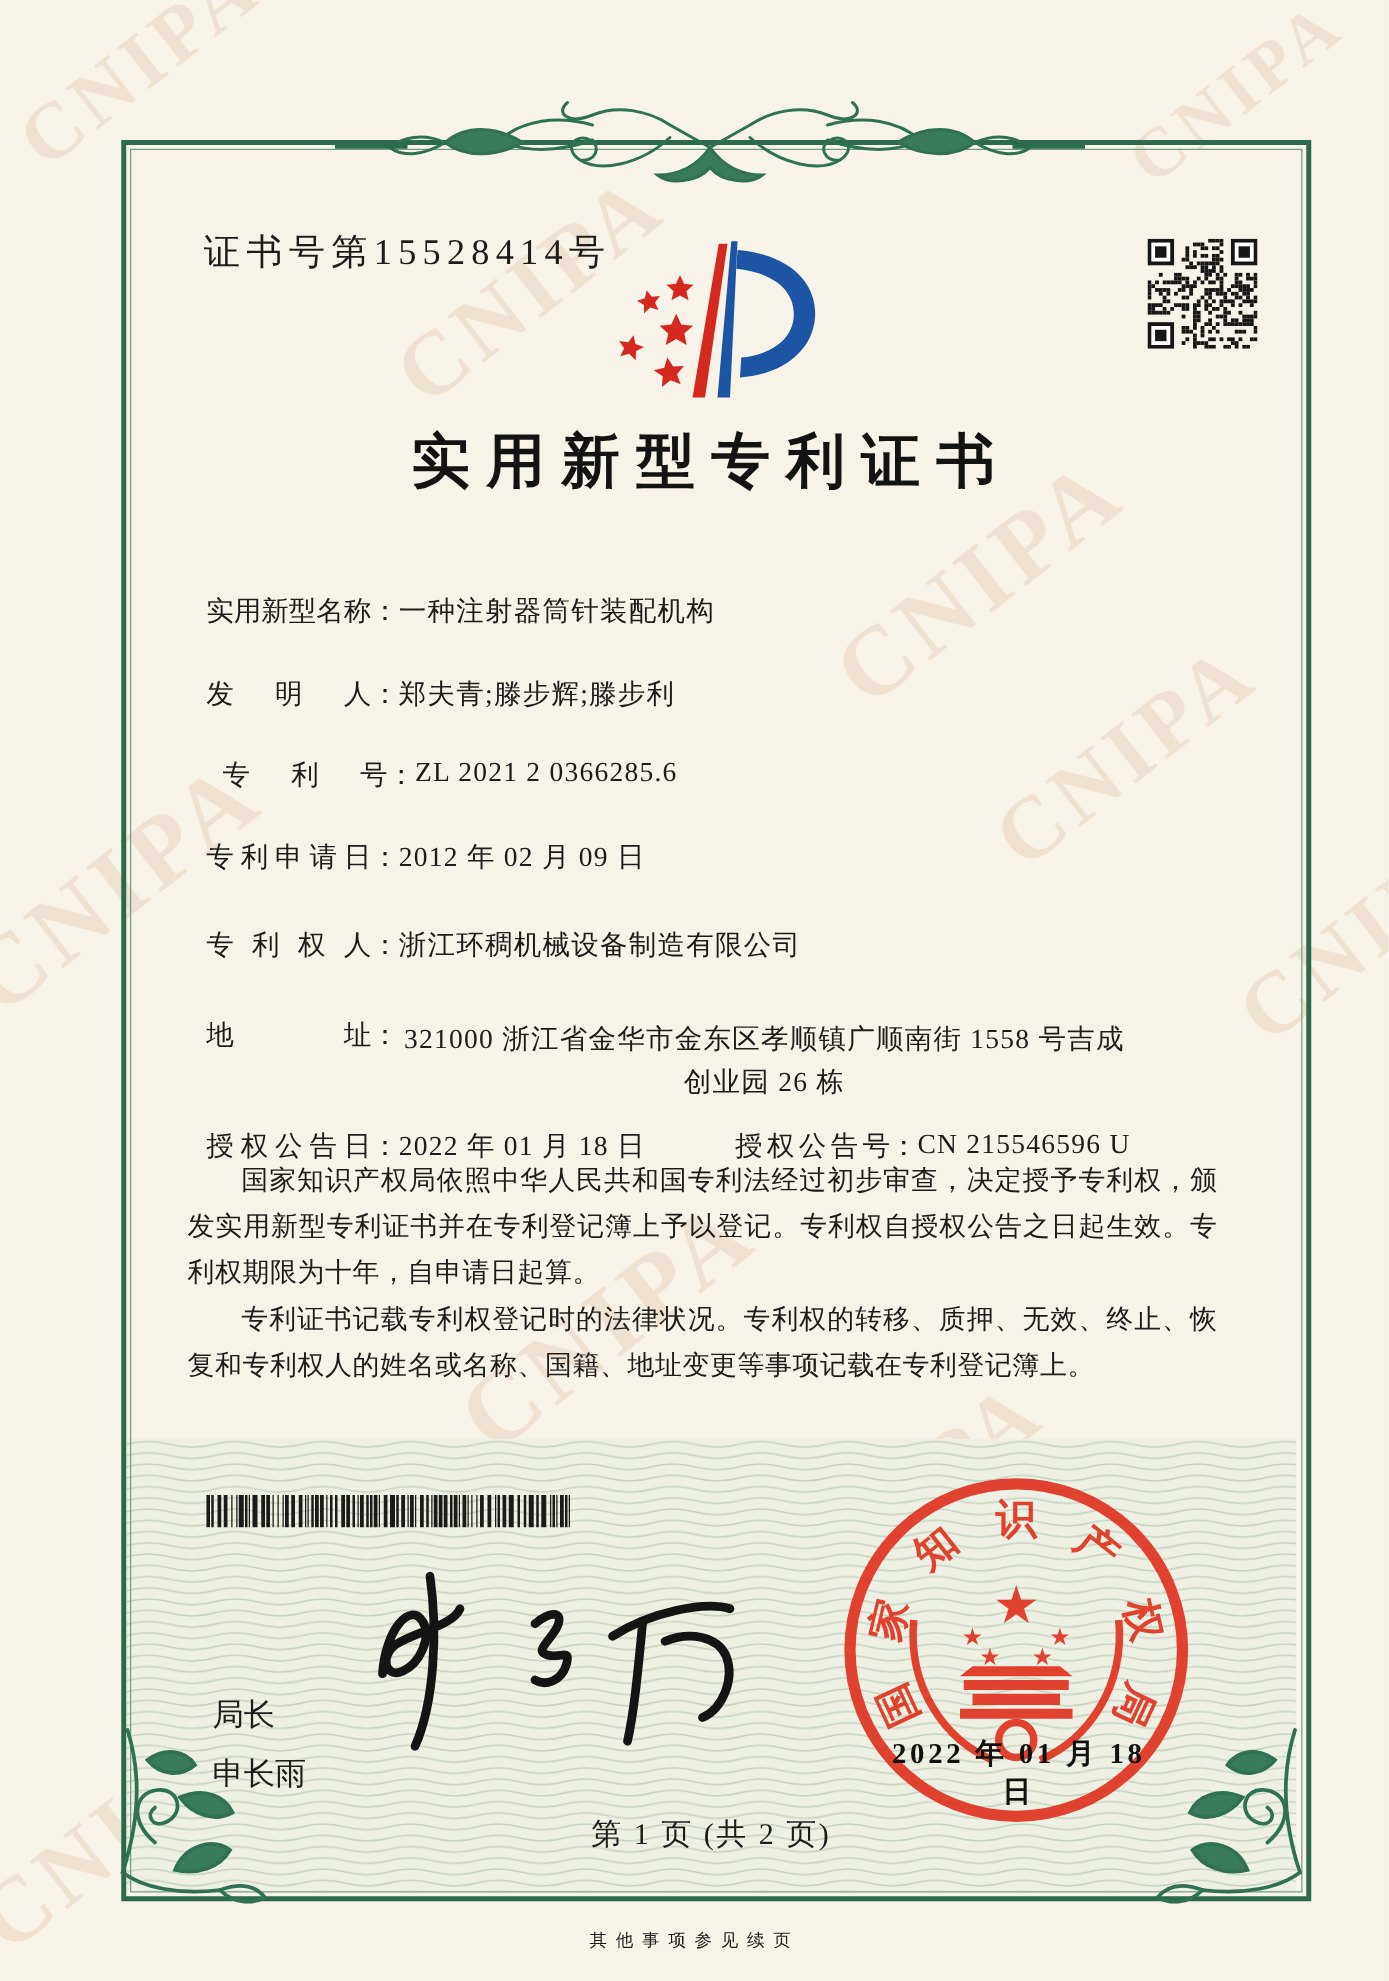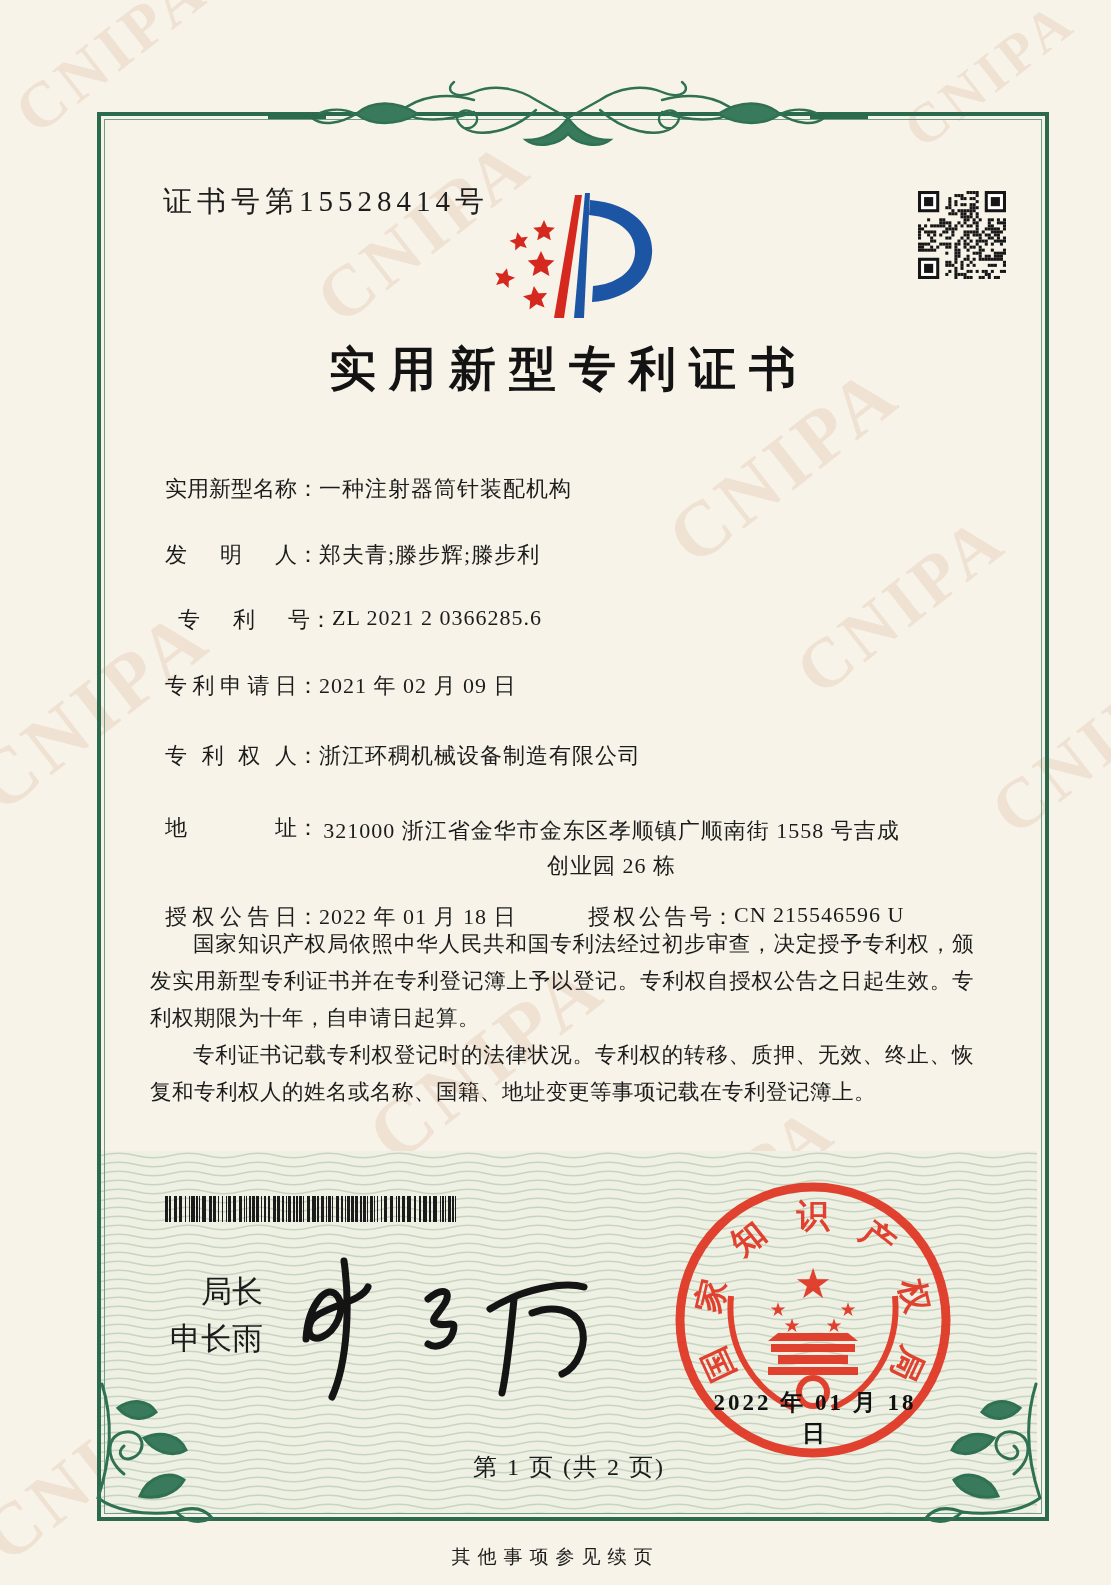--- a/index.html
+++ b/index.html
@@ -35,34 +35,34 @@
   .val{display:inline-block;vertical-align:top;letter-spacing:1px;}
   .val-wrap{white-space:normal;width:585px;line-height:35px;text-align:center;}
   .g2{position:absolute;left:423px;top:0;white-space:nowrap;}
   .lbl2{display:inline-block;width:124px;text-align:justify;text-align-last:justify;vertical-align:top;}
   .body-text{
     position:absolute;left:150px;top:926px;width:824px;
     font-size:21.5px;line-height:37px;text-align:justify;letter-spacing:0.5px;
   }
   .body-text p{margin:0;text-indent:2em;}
   .barcode{position:absolute;left:165px;top:1196px;z-index:5;}
-  .signer{position:absolute;left:170px;top:1268px;font-size:31px;line-height:47px;z-index:5;text-align:right;}
+  .signer{position:absolute;left:170px;top:1349px;font-size:25px;line-height:47px;z-index:5;}
   .signature{position:absolute;left:278px;top:1243px;z-index:5;}
   .seal{position:absolute;left:668px;top:1178px;z-index:5;opacity:0.93;}
   .seal-date{
     position:absolute;left:700px;top:1387px;width:230px;text-align:center;
     font-size:23px;font-weight:bold;letter-spacing:3px;color:#111;z-index:6;
   }
   .page-num{
     position:absolute;left:97px;width:944px;top:1451px;text-align:center;
     font-size:24px;letter-spacing:2px;z-index:5;
   }
   .bottom-note{
     position:absolute;left:0;width:1111px;top:1544px;text-align:center;
-    font-size:19px;letter-spacing:7px;z-index:4;
+    font-size:14px;letter-spacing:7px;z-index:4;
   }
 </style>
 </head>
 <body>
 
 <div class="page">
 
   <div class="wm" style="left:0px;top:14px;font-size:64px;">CNIPA</div>
   <div class="wm" style="left:300px;top:190px;font-size:72px;">CNIPA</div>
   <div class="wm" style="left:890px;top:42px;font-size:56px;">CNIPA</div>
@@ -433,21 +433,21 @@
     <div class="row" style="top:474px;">
       <span class="lbl">实用新型名称</span><span class="colon">：</span><span class="val">一种注射器筒针装配机构</span>
     </div>
     <div class="row" style="top:540px;">
       <span class="lbl">发明人</span><span class="colon">：</span><span class="val">郑夫青;滕步辉;滕步利</span>
     </div>
     <div class="row" style="top:605px;margin-left:13px;">
       <span class="lbl">专利号</span><span class="colon">：</span><span class="val">ZL 2021 2 0366285.6</span>
     </div>
     <div class="row" style="top:671px;">
-      <span class="lbl">专利申请日</span><span class="colon">：</span><span class="val">2021 年 02 月 09 日</span>
+      <span class="lbl">专利申请日</span><span class="colon">：</span><span class="val">2012 年 02 月 09 日</span>
     </div>
     <div class="row" style="top:741px;">
       <span class="lbl">专利权人</span><span class="colon">：</span><span class="val">浙江环稠机械设备制造有限公司</span>
     </div>
     <div class="row" style="top:813px;">
       <span class="lbl">地址</span><span class="colon">：</span><span class="val val-wrap">321000 浙江省金华市金东区孝顺镇广顺南街 1558 号吉成创业园 26 栋</span>
     </div>
     <div class="row" style="top:881px;width:880px;margin-top:21px;">
       <span>
         <span class="lbl">授权公告日</span><span class="colon">：</span><span class="val">2022 年 01 月 18 日</span>

